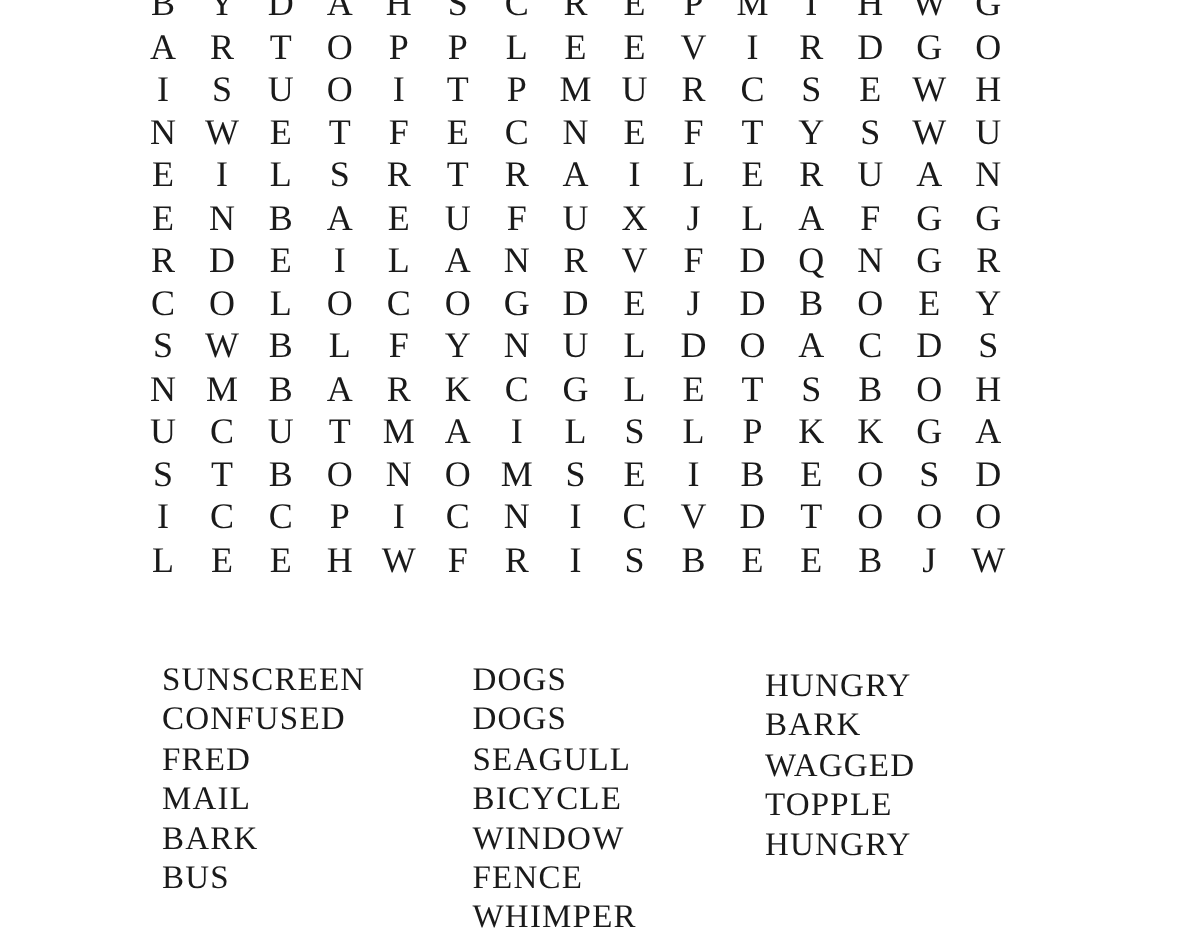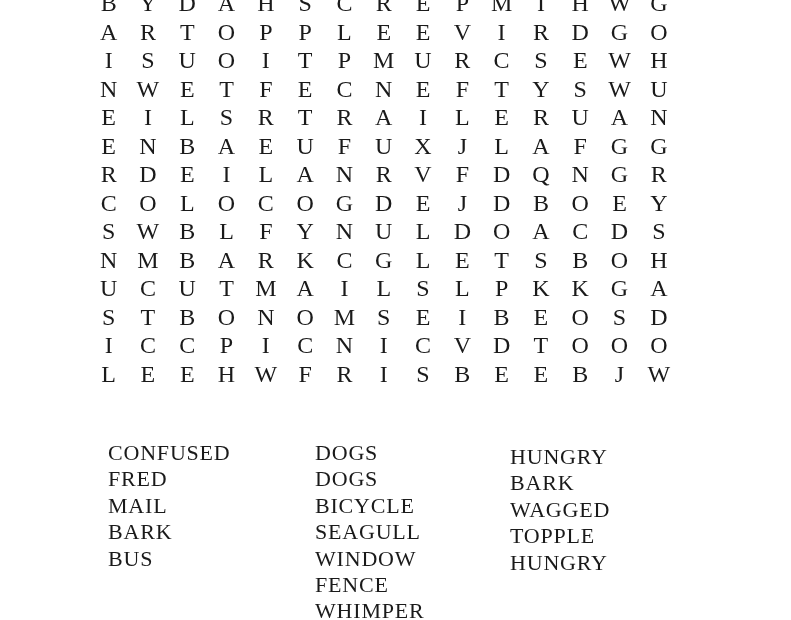--- a/index.html
+++ b/index.html
@@ -255,31 +255,32 @@
       <span class="cell">I</span>
       <span class="cell">S</span>
       <span class="cell">B</span>
       <span class="cell">E</span>
       <span class="cell">E</span>
       <span class="cell">B</span>
       <span class="cell">J</span>
       <span class="cell">W</span>
     </div>
   <div class="word-col word-col-1">
+      <div class="word">SUNSCREEN</div>
       <div class="word">CONFUSED</div>
       <div class="word">FRED</div>
       <div class="word">MAIL</div>
       <div class="word">BARK</div>
       <div class="word">BUS</div>
     </div>
   <div class="word-col word-col-2">
       <div class="word">DOGS</div>
       <div class="word">DOGS</div>
+      <div class="word">SEAGULL</div>
       <div class="word">BICYCLE</div>
-      <div class="word">SEAGULL</div>
       <div class="word">WINDOW</div>
       <div class="word">FENCE</div>
       <div class="word">WHIMPER</div>
     </div>
   <div class="word-col word-col-3">
       <div class="word">HUNGRY</div>
       <div class="word">BARK</div>
       <div class="word">WAGGED</div>
       <div class="word">TOPPLE</div>
       <div class="word">HUNGRY</div>

